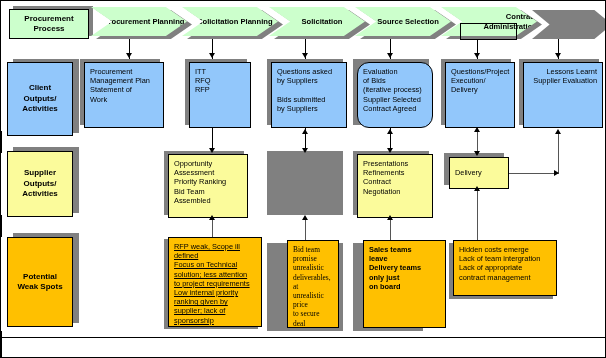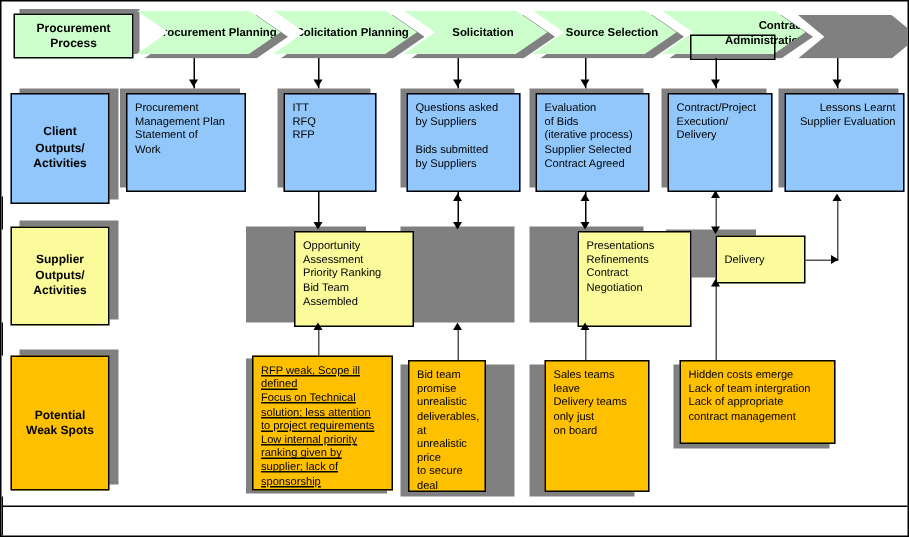--- a/index.html
+++ b/index.html
@@ -24,21 +24,21 @@
     color:#000;
     white-space:pre-line;
     overflow:hidden;
   }
   .box.center{
     display:flex;align-items:center;justify-content:center;
     text-align:center;font-weight:bold;font-size:8px;line-height:10.5px;
   }
   .blue{background:#92C7FB;}
   .paleyellow{background:#FBFB9B;}
-  .yellow{background:#FBFB9B;margin-left:28px;}
+  .yellow{background:#FBFB9B;}
   .orange{background:#FFC000;}
   .green{background:#CCFFCC;}
 
   
   .chev{
     position:absolute;
     z-index:2;
     display:flex;align-items:center;justify-content:center;
     text-align:center;
     font-size:7.6px;line-height:9.4px;font-weight:bold;color:#000;
@@ -168,28 +168,28 @@
 RFP</div>
 
   <div class="shadow" style="left:266px;top:58px;width:76px;height:66px;"></div>
   <div class="box blue" style="left:270px;top:61px;width:76px;height:66px;">Questions asked
 by Suppliers
 
 Bids submitted
 by Suppliers</div>
 
   <div class="shadow" style="left:352px;top:58px;width:76px;height:66px;"></div>
-  <div class="box blue" style="left:356px;top:61px;width:76px;height:66px;">Evaluation
+  <div class="box blue" style="left:356px;top:61px;width:76px;height:66px;border-radius:12px;">Evaluation
 of Bids
 (iterative process)
 Supplier Selected
 Contract Agreed</div>
 
   <div class="shadow" style="left:440px;top:58px;width:70px;height:66px;"></div>
-  <div class="box blue" style="left:444px;top:61px;width:70px;height:66px;">Contract/Project
+  <div class="box blue" style="left:444px;top:61px;width:70px;height:66px;">Questions/Project
 Execution/
 Delivery</div>
 
   <div class="shadow" style="left:518px;top:58px;width:80px;height:66px;"></div>
   <div class="box blue" style="left:522px;top:61px;width:80px;height:66px;text-align:right;">Lessons Learnt
 Supplier Evaluation</div>
 
   <div class="shadow" style="left:163px;top:150px;width:80px;height:64px;"></div>
   <div class="box yellow" style="left:167px;top:153px;width:80px;height:64px;">Opportunity
 Assessment
@@ -233,28 +233,28 @@
 defined
 Focus on Technical
 solution; less attention
 to project requirements
 Low internal priority
 ranking given by
 supplier; lack of
 sponsorship</div>
 
   <div class="shadow" style="left:266px;top:242px;width:76px;height:88px;"></div>
-  <div class="box orange" style="left:271px;top:239px;width:52px;height:88px;">Bid team promise
+  <div class="box orange" style="left:286px;top:239px;width:52px;height:88px;font-family:Liberation Serif, serif;">Bid team promise
 unrealistic
 deliverables, at
 unrealistic price
 to secure deal</div>
 
   <div class="shadow" style="left:352px;top:242px;width:70px;height:88px;"></div>
-  <div class="box orange" style="left:362px;top:239px;width:70px;height:88px;">Sales teams
+  <div class="box orange" style="left:362px;top:239px;width:83px;height:88px;font-weight:bold;">Sales teams
 leave
 Delivery teams
 only just
 on board</div>
 
   <div class="shadow" style="left:448px;top:242px;width:104px;height:56px;"></div>
   <div class="box orange" style="left:452px;top:239px;width:104px;height:56px;">Hidden costs emerge
 Lack of team intergration
 Lack of appropriate
 contract management</div>

